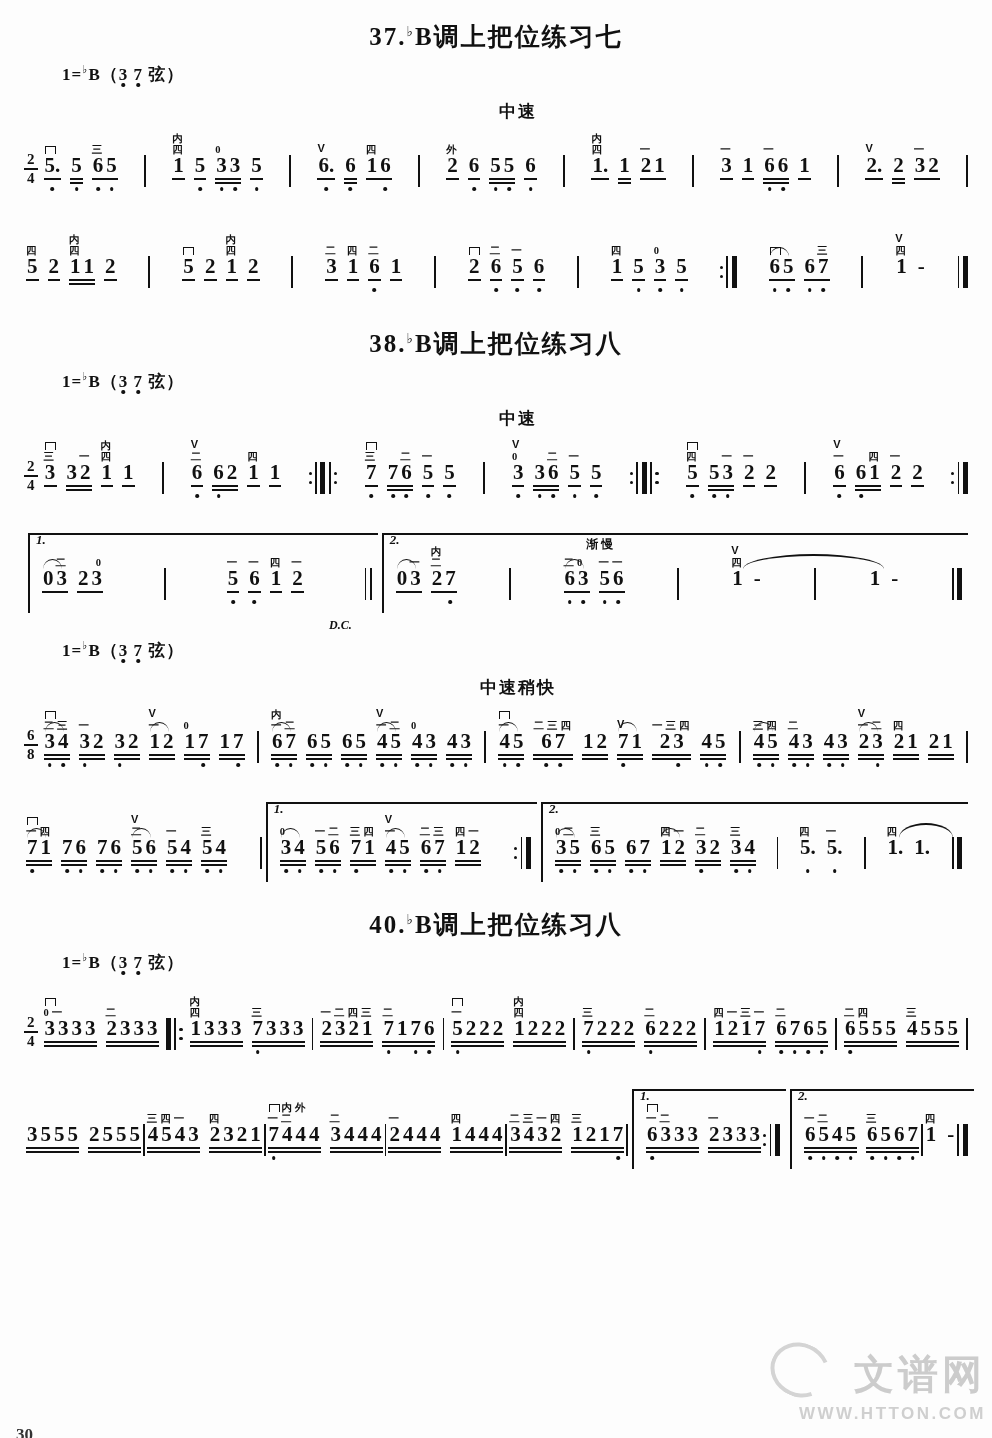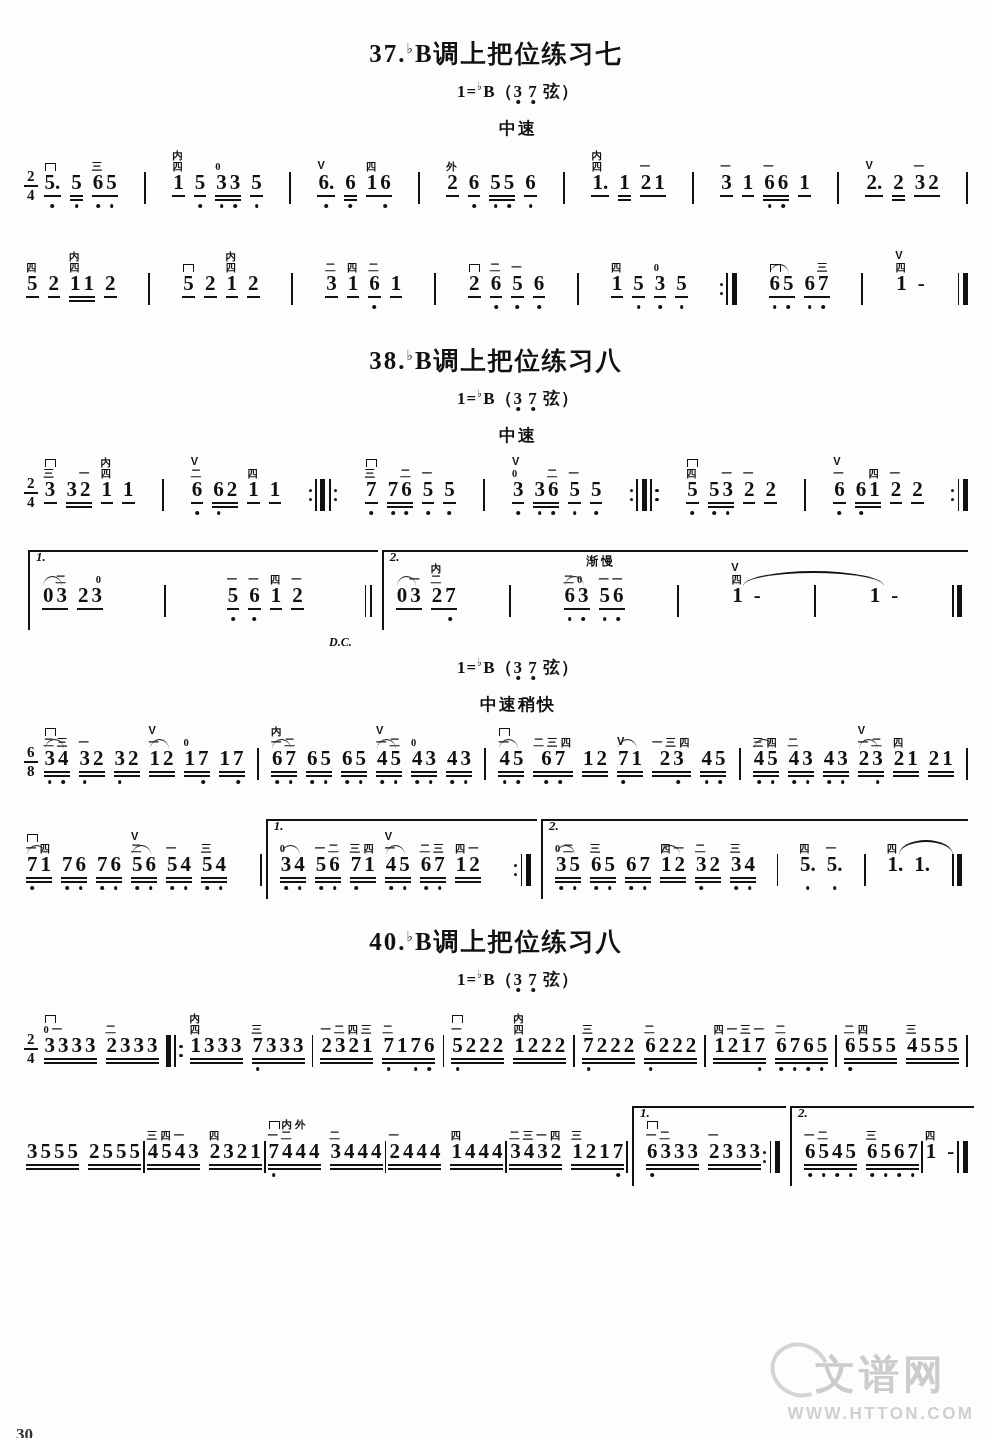--- a/index.html
+++ b/index.html
@@ -1,21 +1,21 @@
 <!DOCTYPE html>
 <html><head>
 <meta charset="utf-8">
 <style>
   html,body{margin:0;padding:0;background:#fff;}
   #page{position:relative;width:992px;height:1438px;background:#fdfdfd;color:#111;
         font-family:"Liberation Serif","DejaVu Serif",serif;overflow:hidden;}
-  #score{padding:23px 18px 0 18px;}
+  #score{padding:6px 18px 0 18px;}
   .ex-title{ text-align:center;font-size:25px;font-weight:bold;letter-spacing:2px;margin:14px 0 10px 0;}
   .ex-title sup{font-size:14px;}
-  .keyline{font-size:17px;font-weight:bold;margin:0 0 14px 44px;letter-spacing:1px;text-align:center;}
+  .keyline{font-size:17px;font-weight:bold;margin:0 0 14px 44px;letter-spacing:1px;}
   .keyline sup{font-size:11px;}
   .keyline .lowdot{position:relative;display:inline-block;}
   .keyline .lowdot::after{content:"";position:absolute;left:50%;transform:translateX(-50%);
       top:calc(100% - 2px);width:3.5px;height:3.5px;border-radius:50%;background:#111;}
   .tempo{font-size:17px;font-weight:bold;margin:0 0 2px 44px;letter-spacing:2px;text-align:center;}
   .sysline{display:flex;align-items:flex-end;margin:0 6px 26px 6px;}
   .seg{display:flex;align-items:flex-end;justify-content:space-between;flex-grow:1;position:relative;}
   .seg.volta{border-top:2px solid #111;border-left:2px solid #111;padding:3px 6px 0 10px;margin-left:4px;}
   .volta-label{position:absolute;top:-3px;left:6px;font-style:italic;font-size:13px;font-weight:bold;}
   .dc{position:absolute;bottom:-20px;right:26px;font-style:italic;font-size:12px;font-weight:bold;}
@@ -47,21 +47,21 @@
   .blk{width:5px;height:32px;background:#111;}
   .bdots{display:flex;flex-direction:column;justify-content:center;gap:6px;height:32px;}
   .bdots i{display:block;width:3.2px;height:3.2px;border-radius:50%;background:#111;}
   
   .meter{display:inline-flex;flex-direction:column;align-items:center;font-size:15px;font-weight:bold;
          line-height:1;align-self:flex-end;margin:0 4px 14px 0;}
   .meter .mt{border-bottom:2px solid #111;padding:0 3px 1px 3px;}
   .meter .mb{padding-top:1px;}
   
   #page-number{position:absolute;left:16px;bottom:-7px;font-size:17px;font-weight:bold;color:#333;}
-  #watermark{position:absolute;right:6px;bottom:14px;width:210px;text-align:center;color:#c7c7c7;
+  #watermark{position:absolute;right:6px;bottom:14px;width:210px;text-align:right;color:#c7c7c7;
              font-family:"Liberation Sans",sans-serif;}
   #watermark .wm-logo{font-size:40px;font-weight:bold;letter-spacing:4px;color:#cccccc;position:relative;}
   #watermark .wm-logo::before{content:"";position:absolute;left:-6px;top:-4px;width:52px;height:46px;
       border:4px solid #d4d4d4;border-radius:50%;border-right-color:transparent;transform:rotate(24deg);}
   #watermark .wm-url{font-size:17px;letter-spacing:2.5px;color:#cfcfcf;font-weight:bold;margin-top:2px;}
 </style>
 </head>
 <body>
 
 <div id="page">

